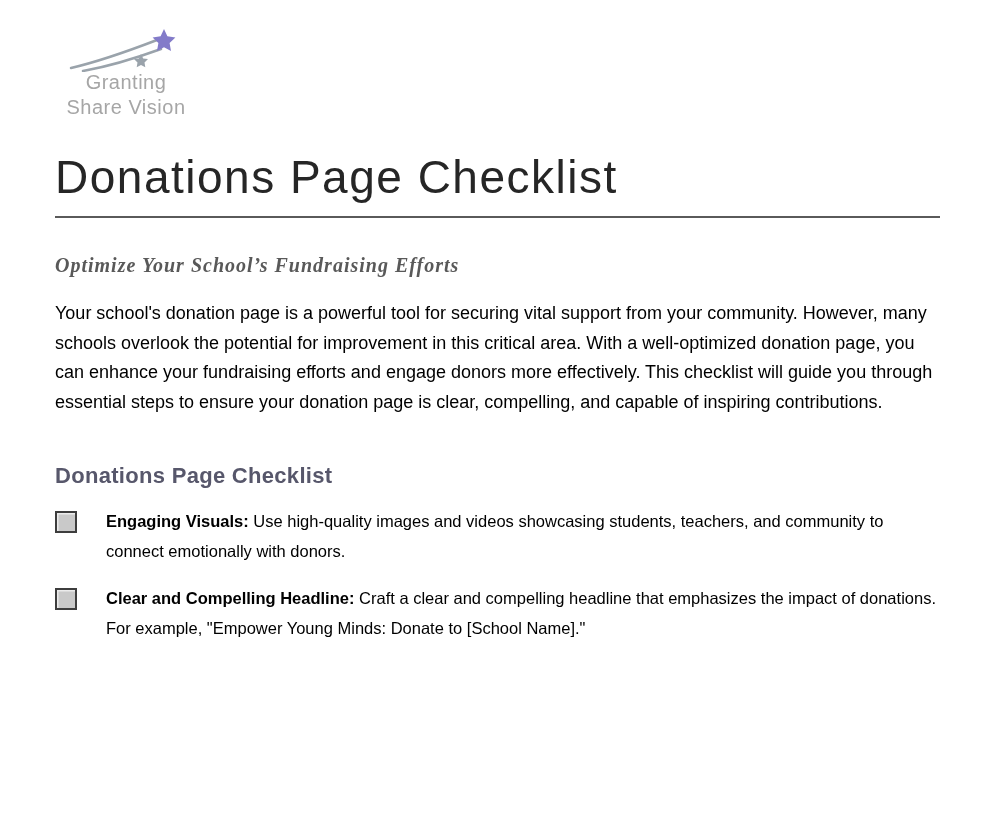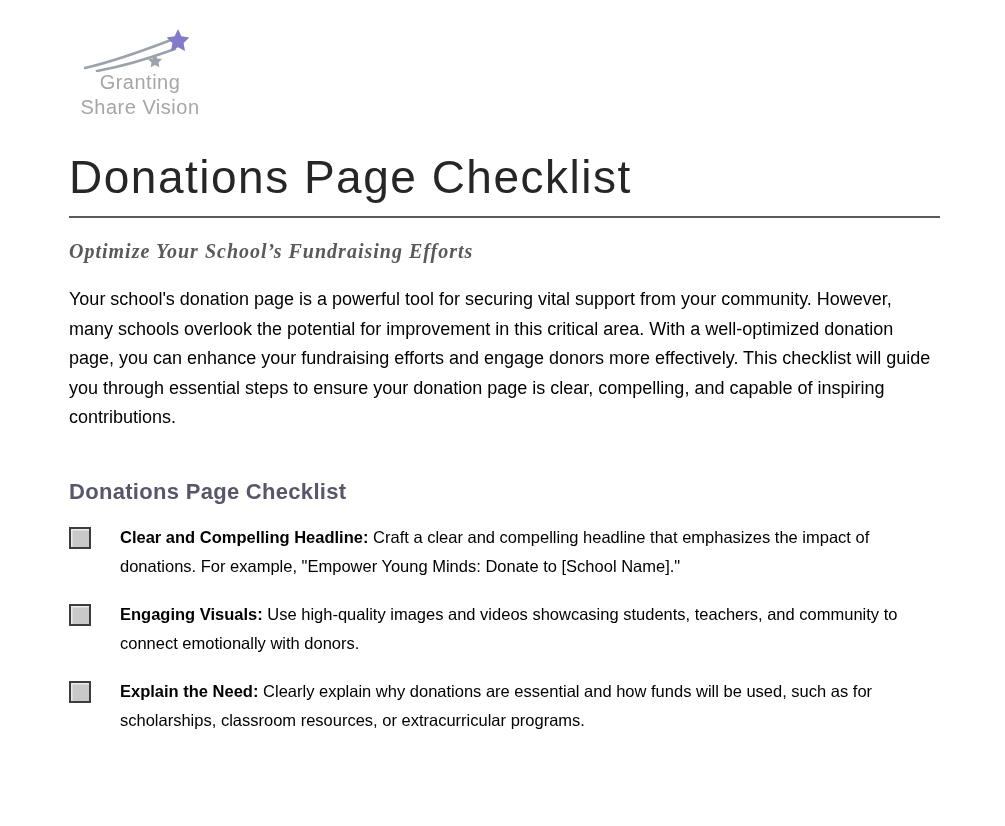--- a/index.html
+++ b/index.html
@@ -9,21 +9,21 @@
   }
   .page {
     width: 1005px;
     height: 770px;
     box-sizing: border-box;
     background: #ffffff;
     font-family: "Liberation Sans", sans-serif;
     color: #000000;
     position: relative;
     overflow: hidden;
-    padding: 28px 65px 0 69px;
+    padding: 28px 65px 0 55px;
   }
   .logo {
     width: 130px;
     margin-left: 6px;
     text-align: center;
   }
   .logo-icon {
     display: block;
     margin: 0 auto -2px auto;
   }
@@ -47,21 +47,21 @@
     border-top: 2px solid #5a5a5a;
     margin: 12px 0 0 0;
   }
   .subtitle {
     font-family: "Liberation Serif", serif;
     font-style: italic;
     font-weight: 700;
     color: #595959;
     font-size: 20px;
     letter-spacing: 1px;
-    margin-top: 22px;
+    margin-top: 36px;
   }
   .intro {
     font-size: 18px;
     line-height: 29.5px;
     margin-top: 22px;
     max-width: 895px;
   }
   .section-heading {
     font-size: 22px;
     font-weight: 700;
@@ -120,37 +120,30 @@
 
   <p class="intro">Your school's donation page is a powerful tool for securing vital support from your community. However, many schools overlook the potential for improvement in this critical area. With a well-optimized donation page, you can enhance your fundraising efforts and engage donors more effectively. This checklist will guide you through essential steps to ensure your donation page is clear, compelling, and capable of inspiring contributions.</p>
 
   <div class="section-heading">Donations Page Checklist</div>
 
   <div class="checklist">
 
     <div class="check-item">
       <span class="checkbox"></span>
       <div class="check-text">
-        <b>Clear and Compelling Headline:</b> 
-        <span>Craft a clear and compelling headline that emphasizes the impact of donations. For example, "Empower Young Minds: Donate to [School Name]."</span>
+        <b>Engaging Visuals:</b> 
+        <span>Use high-quality images and videos showcasing students, teachers, and community to connect emotionally with donors.</span>
       </div>
     </div>
 
     <div class="check-item">
       <span class="checkbox"></span>
       <div class="check-text">
-        <b>Engaging Visuals:</b> 
-        <span>Use high-quality images and videos showcasing students, teachers, and community to connect emotionally with donors.</span>
+        <b>Clear and Compelling Headline:</b> 
+        <span>Craft a clear and compelling headline that emphasizes the impact of donations. For example, "Empower Young Minds: Donate to [School Name]."</span>
       </div>
     </div>
 
 
-    <div class="check-item">
-      <span class="checkbox"></span>
-      <div class="check-text">
-        <b>Explain the Need:</b> 
-        <span>Clearly explain why donations are essential and how funds will be used, such as for scholarships, classroom resources, or extracurricular programs.</span>
-      </div>
-    </div>
 
   </div>
 
 </div>
 
 </body></html>

